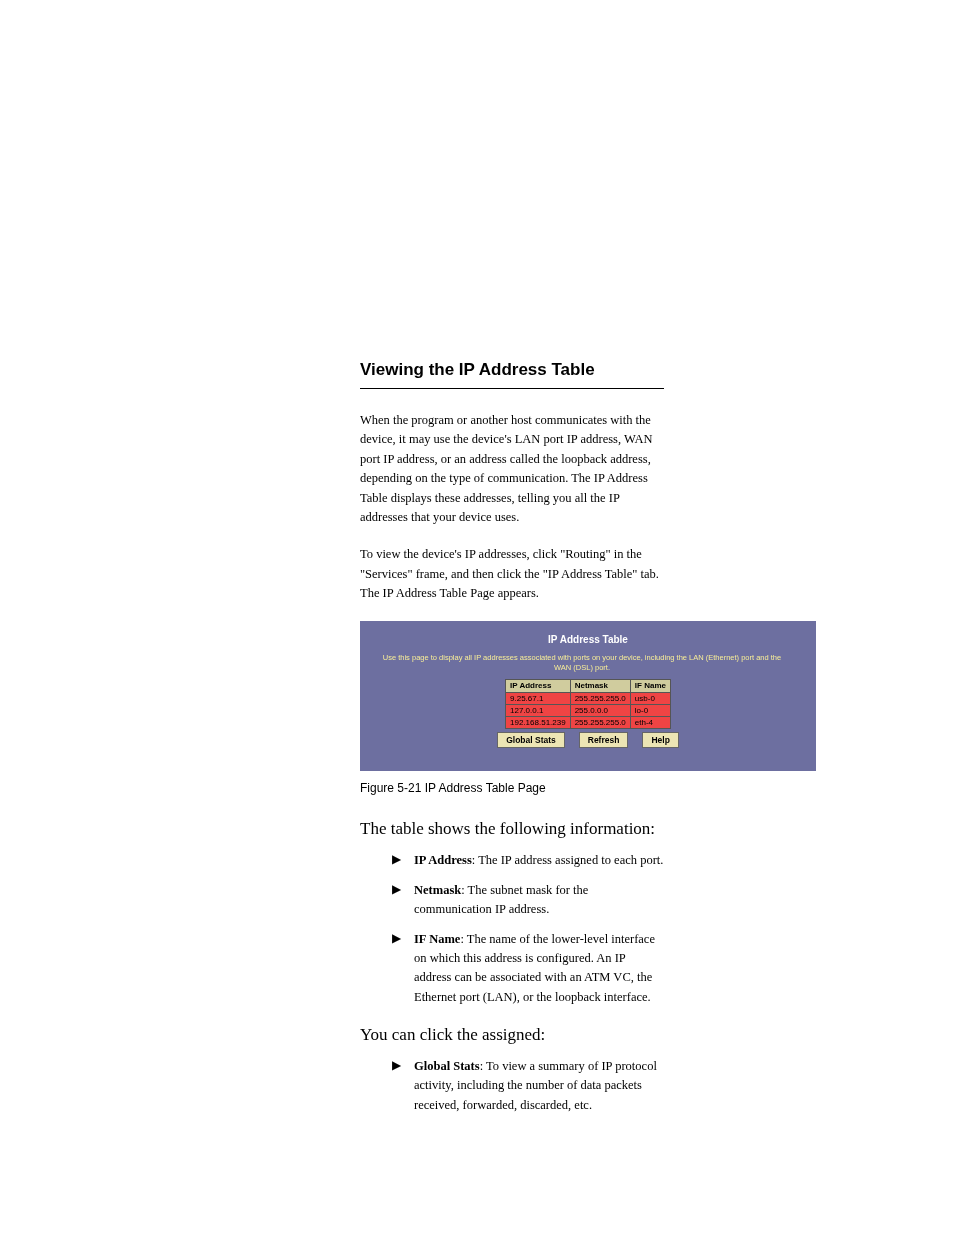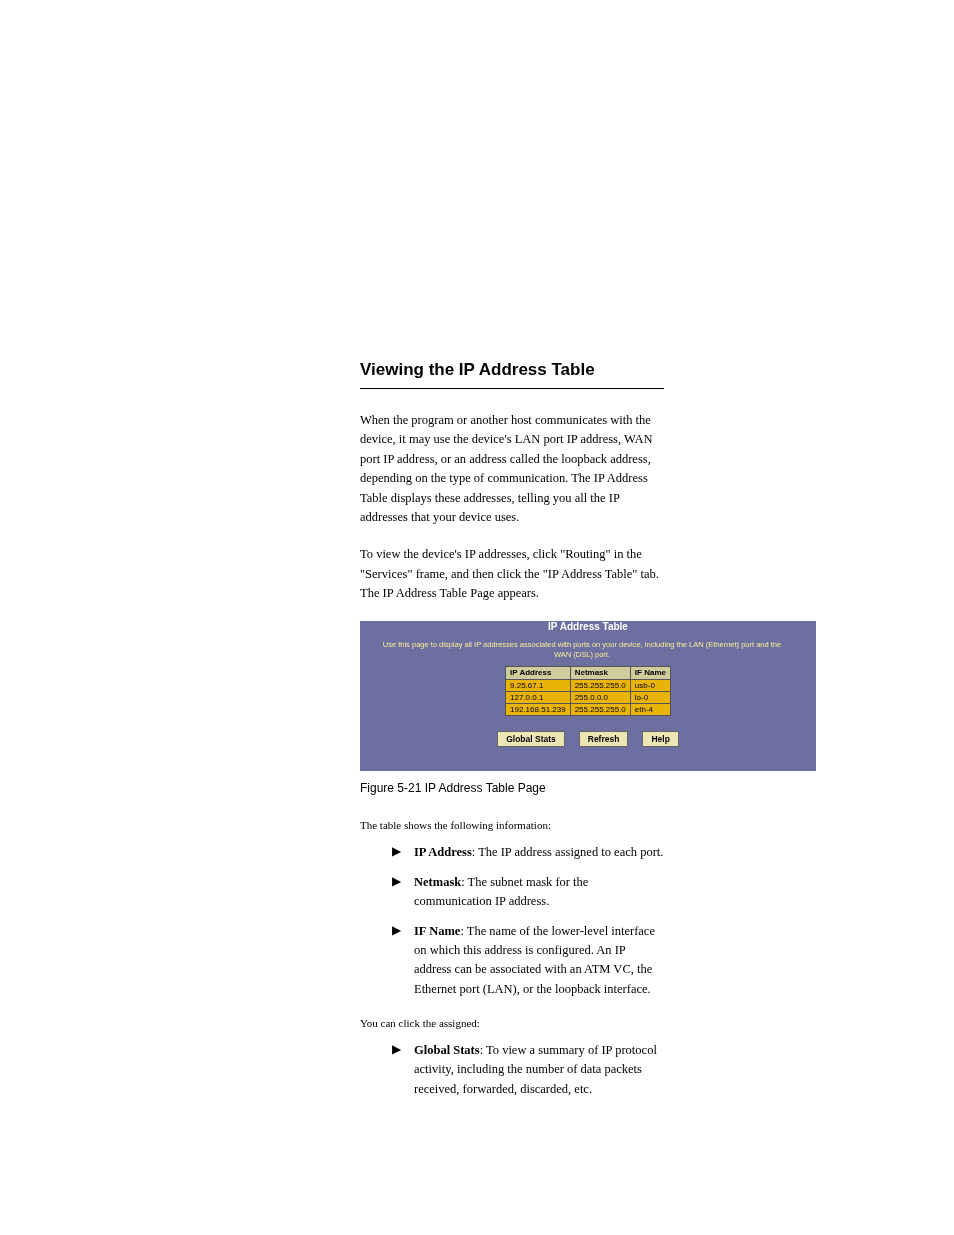--- a/index.html
+++ b/index.html
@@ -43,20 +43,21 @@
     position: relative;
     padding: 0;
     box-sizing: border-box;
   }
   .figure-header {
     text-align: center;
     font-family: Verdana, Arial, sans-serif;
     font-weight: bold;
     font-size: 10px;
     color: #fff;
+    padding-top: 13px;
   }
   .figure-desc {
     text-align: center;
     font-family: Verdana, Arial, sans-serif;
     font-size: 7.5px;
     color: #f7ed98;
     padding: 8px 32px 6px 20px;
     line-height: 1.3;
   }
   .ip-table {
@@ -69,48 +70,47 @@
     font-size: 8px;
     font-weight: bold;
     background: #d0cc9e;
     border: 1px solid #555;
     padding: 1.5px 4px;
     text-align: left;
   }
   .ip-table td {
     font-family: Verdana, Arial, sans-serif;
     font-size: 8px;
-    background: #eab308;
+    background: #ef4444;
     border: 1px solid #555;
     padding: 1px 4px;
     text-align: left;
     white-space: nowrap;
   }
   .btn-row {
     text-align: center;
-    margin-top: 12px;
   }
   .fig-btn {
     display: inline-block;
     font-family: Verdana, Arial, sans-serif;
     font-size: 8.5px;
     font-weight: bold;
     color: #000;
     background: #ece5b4;
     border: 1px solid #666;
     padding: 2px 8px;
     margin: 0 5px;
   }
   .figure-caption {
     font-family: Arial, Helvetica, sans-serif;
     font-size: 12px;
     margin: 10px 0 24px 0;
   }
   .list-intro {
-    font-size: 11px;
+    font-size: 17px;
     margin: 0 0 12px 0;
   }
   .bullet-item {
     display: flex;
     margin: 0 0 10px 32px;
     font-size: 12.5px;
     line-height: 1.55;
   }
   .bullet-item .bullet {
     width: 22px;

